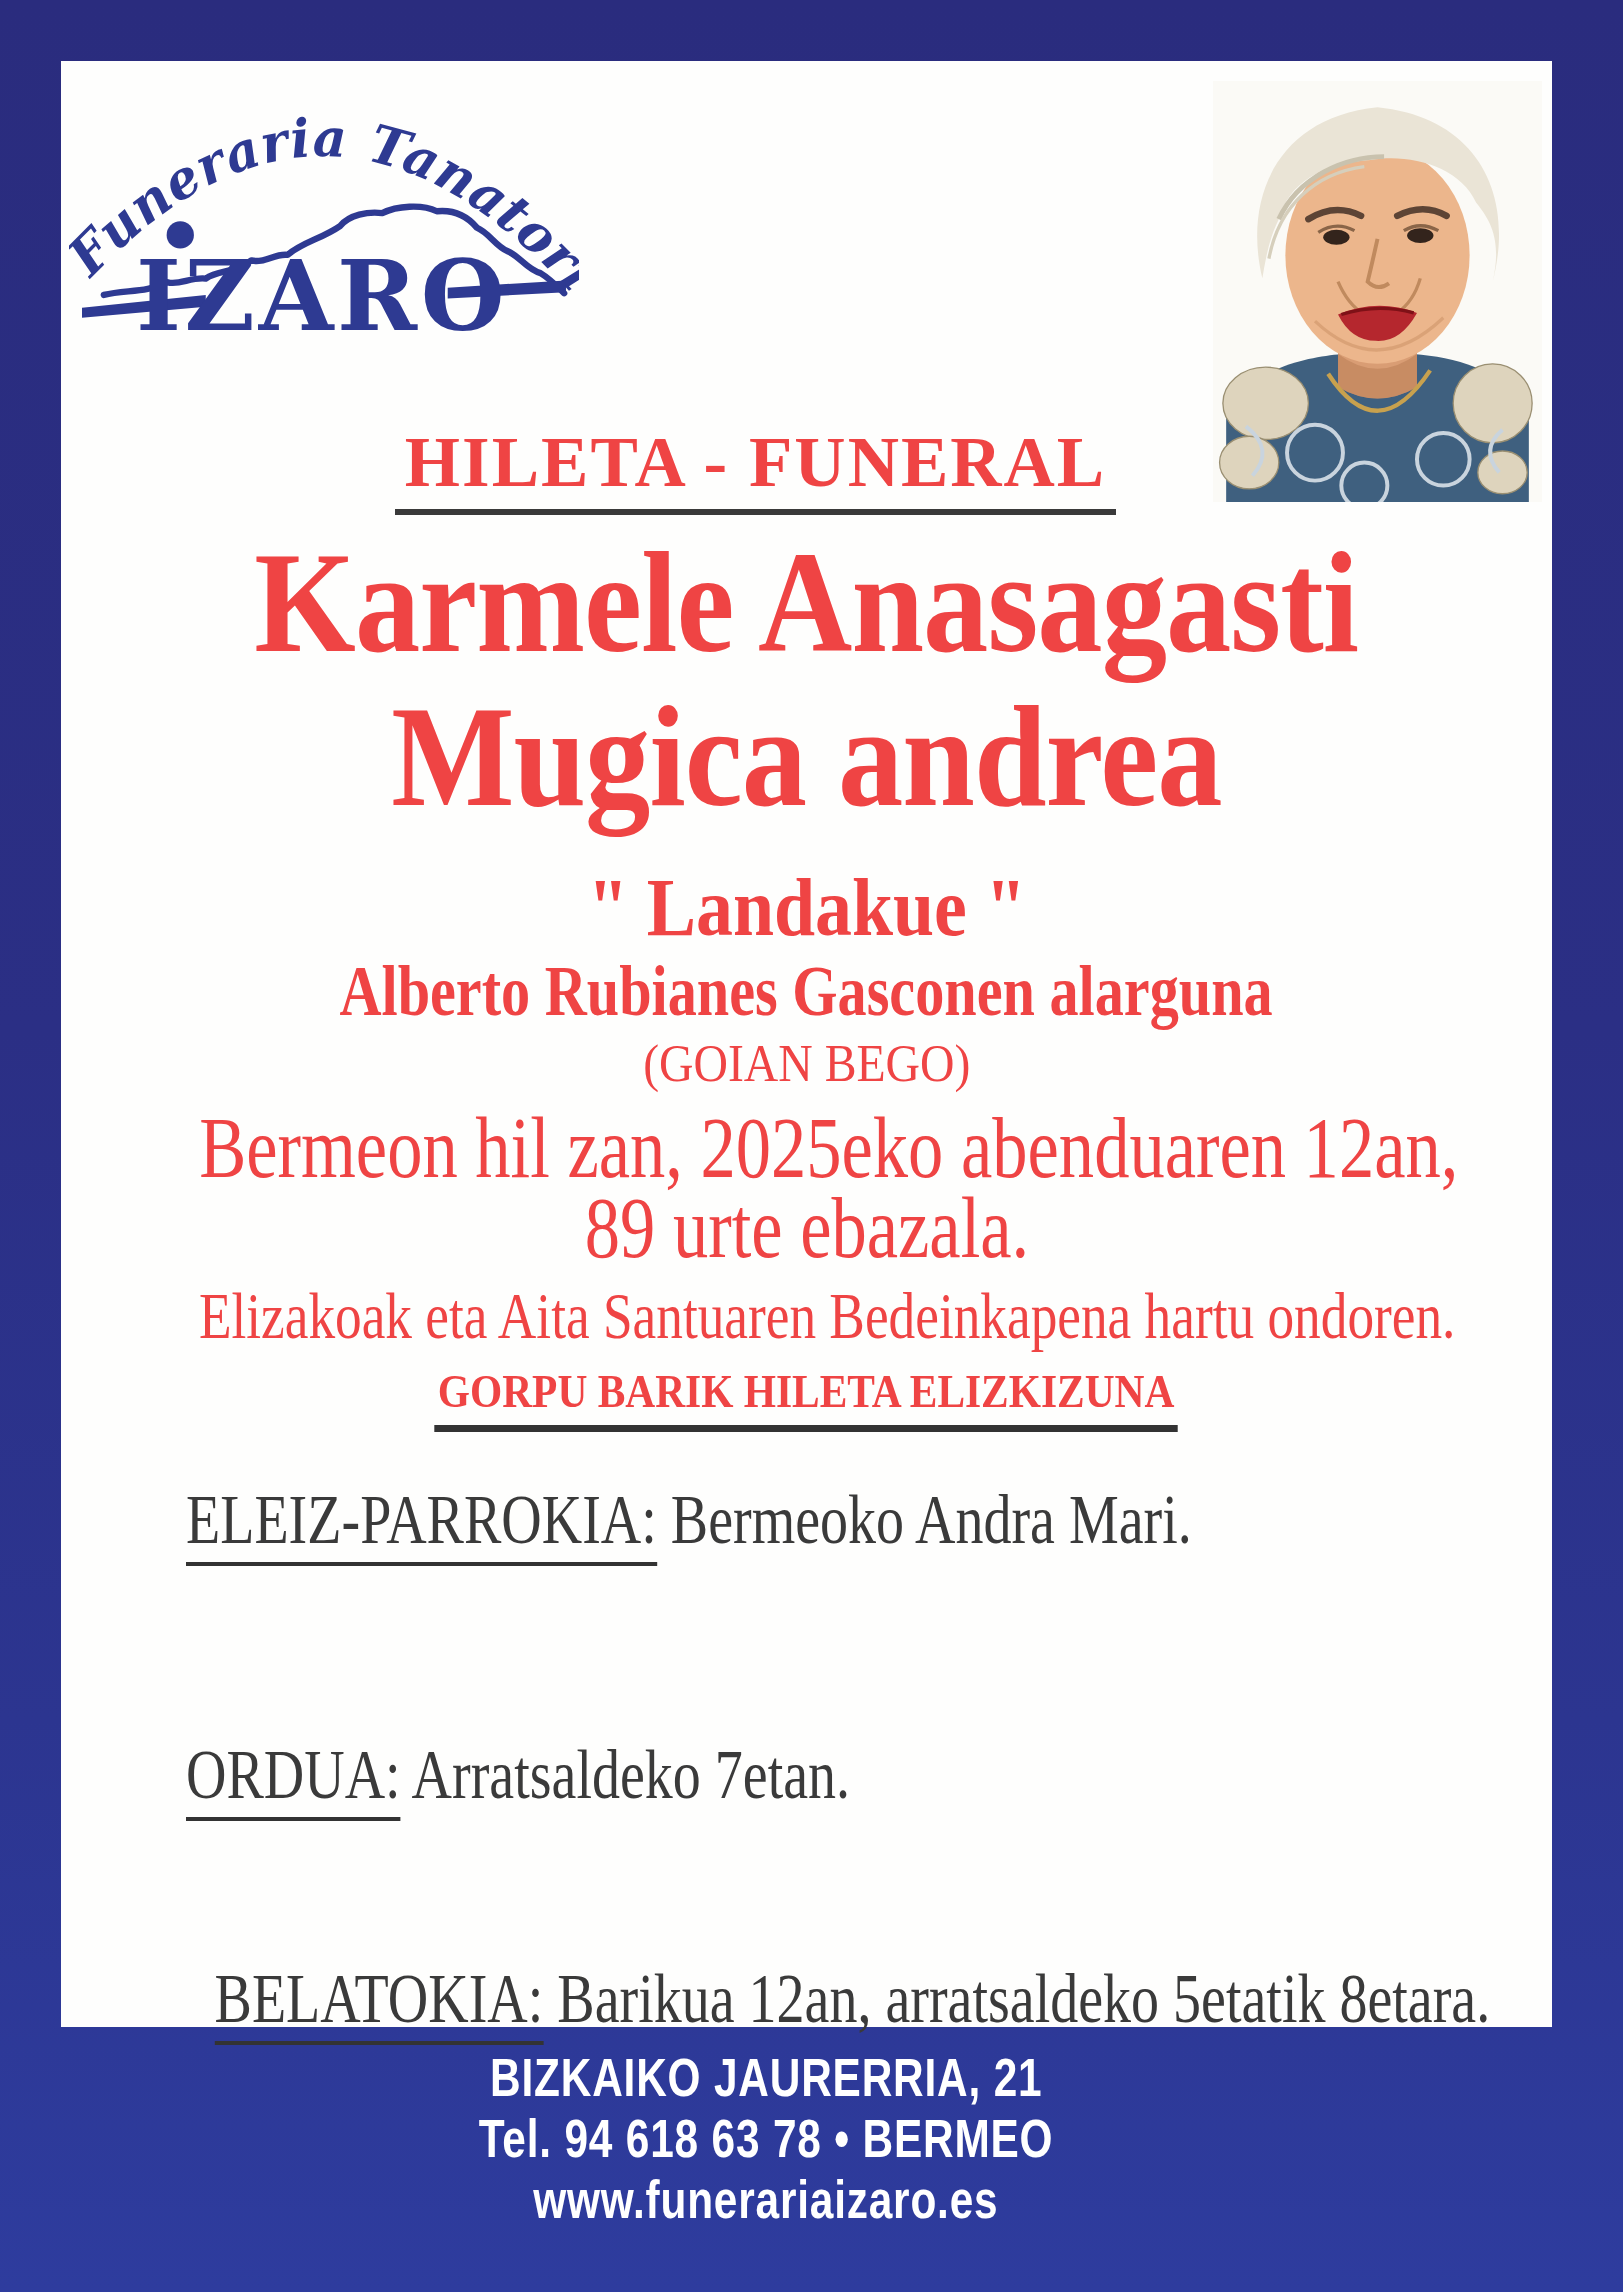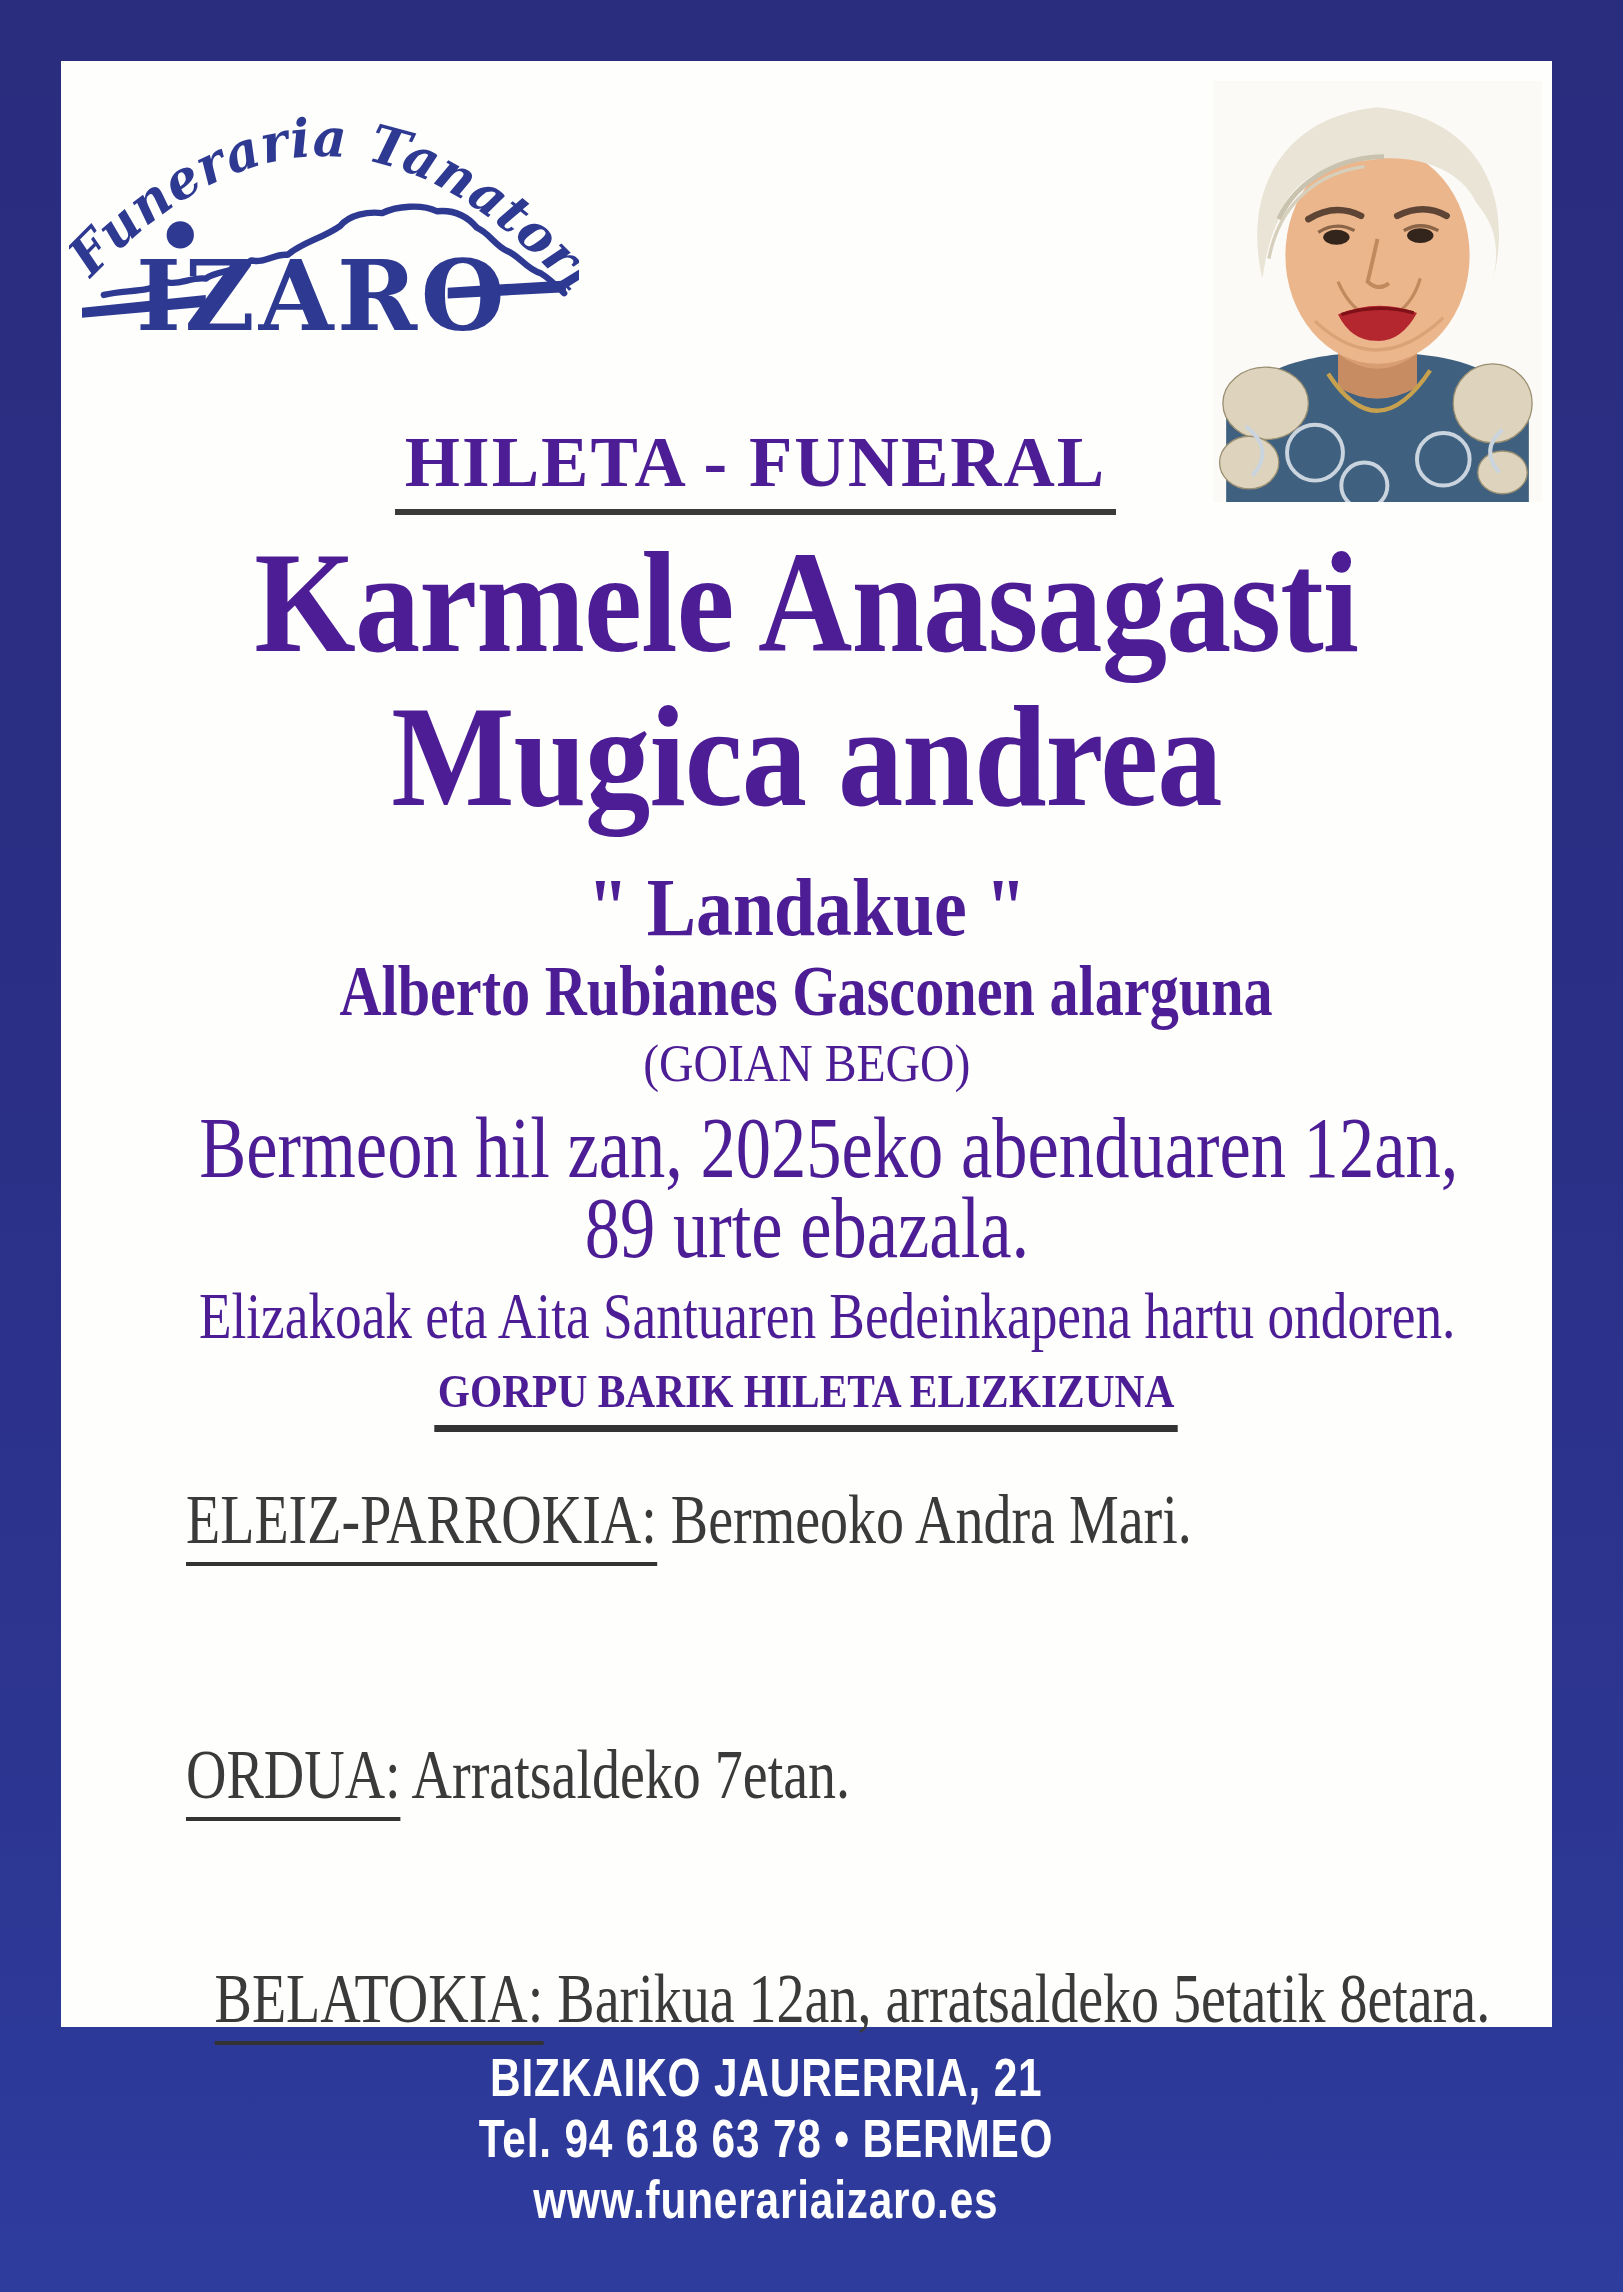--- a/index.html
+++ b/index.html
@@ -11,21 +11,21 @@
   .panel{
     position:absolute;left:61px;top:61px;width:1491px;height:1966px;
     background:#fefefd;
   }
   
   .logo{position:absolute;left:7.8px;top:11.8px;width:510px;height:294px;}
   
   .photo{position:absolute;left:1152px;top:19.6px;width:329px;height:421px;background:#faf9f5;}
   .photo svg{width:100%;height:100%;display:block;}
   
-  .center{position:absolute;left:0;right:0;text-align:center;color:#4c1d95;}
+  .center{position:absolute;left:0;right:0;text-align:center;color:#ef4444;}
   .cond{display:inline-block;transform:scaleX(0.82);transform-origin:center;white-space:nowrap;}
   .cond90{display:inline-block;transform:scaleX(0.90);transform-origin:center;white-space:nowrap;}
   .hileta{top:361px;font-size:71px;font-weight:700;letter-spacing:2px;}
   .hileta .u{border-bottom:6.9px solid #3a3a3a;padding:0 9.8px 5.9px 9.8px;display:inline-block;transform:translateX(-51px);}
   .name{font-size:145px;font-weight:700;line-height:1;letter-spacing:-1px;}
   .name1{top:469px;}
   .name2{top:623px;}
   .nickname{top:800px;font-size:82px;font-weight:700;}
   .relation{top:890px;font-size:71px;font-weight:700;}
   .rip{top:972px;font-size:53px;}

